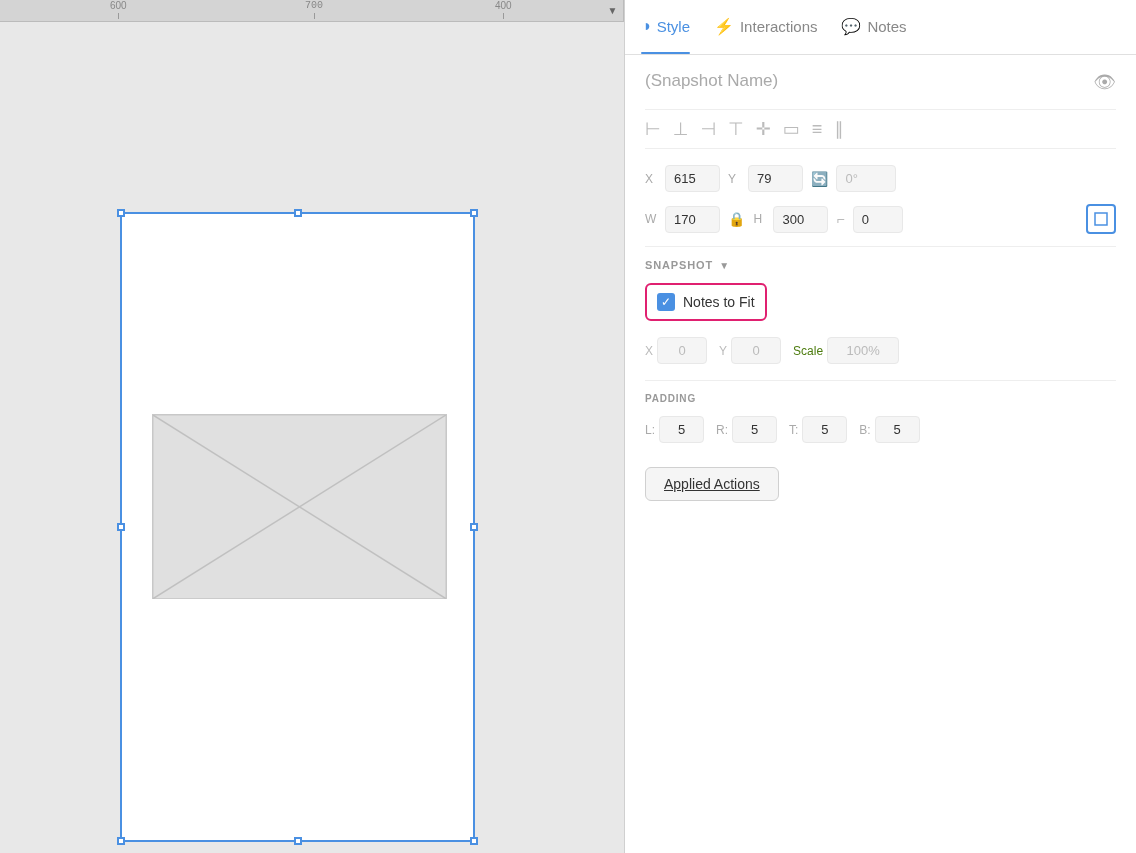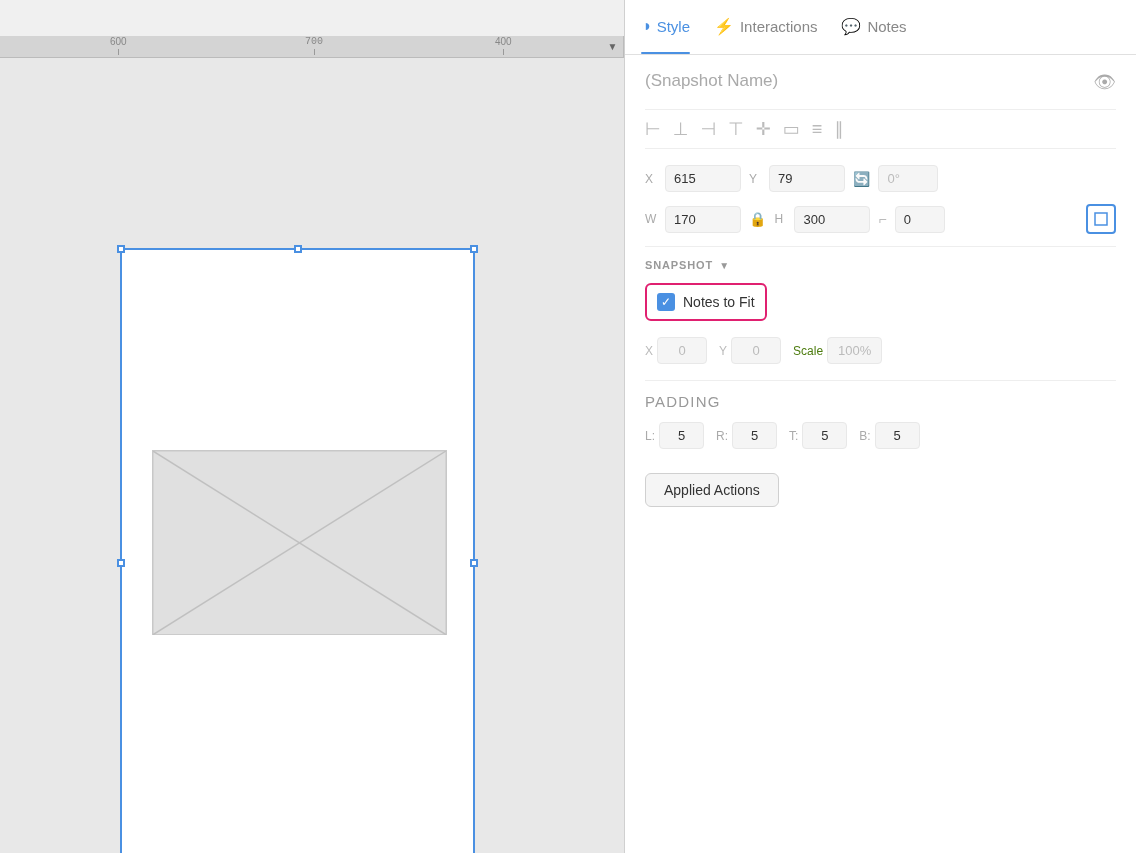--- a/index.html
+++ b/index.html
@@ -11,21 +11,20 @@
       height: 853px;
       overflow: hidden;
     }
 
     
     .canvas-area {
       flex: 1;
       background: #e8e8e8;
       position: relative;
       overflow: hidden;
-      margin-top: 36px;
     }
 
     
     .ruler {
       height: 22px;
       background: #d4d4d4;
       border-bottom: 1px solid #bbb;
       display: flex;
       align-items: flex-end;
       padding-bottom: 2px;
@@ -220,21 +219,21 @@
       color: #aaa;
       width: 12px;
     }
     .field-input {
       background: #f5f5f5;
       border: 1px solid #e8e8e8;
       border-radius: 4px;
       padding: 5px 8px;
       font-size: 13px;
       color: #333;
-      width: 76px;
+      width: 55px;
       text-align: left;
     }
     .field-rotate {
       background: #f5f5f5;
       border: 1px solid #e8e8e8;
       border-radius: 4px;
       padding: 5px 8px;
       font-size: 13px;
       color: #bbb;
       width: 60px;
@@ -354,28 +353,28 @@
       font-size: 12px;
       color: #4d7c0f;
     }
     .scale-input {
       background: #f5f5f5;
       border: 1px solid #e8e8e8;
       border-radius: 4px;
       padding: 5px 8px;
       font-size: 13px;
       color: #bbb;
-      width: 55px;
+      width: 72px;
       text-align: center;
     }
 
     
     .padding-header {
-      font-size: 15px;
-      font-weight: 400;
+      font-size: 10px;
+      font-weight: 700;
       color: #999;
       letter-spacing: 0.08em;
       text-transform: uppercase;
       margin-bottom: 12px;
     }
     .padding-row {
       display: flex;
       align-items: center;
       gap: 12px;
     }
@@ -405,20 +404,21 @@
       align-items: center;
       justify-content: center;
       background: #f5f5f5;
       border: 1px solid #d0d0d0;
       border-radius: 6px;
       padding: 8px 18px;
       font-size: 14px;
       color: #333;
       cursor: pointer;
       margin-top: 24px;
+      text-decoration: underline;
     }
   </style>
 </head>
 <body>
 
 <div class="canvas-area">
 
   <div class="ruler">
     <div class="ruler-marks">
       <div class="ruler-mark" style="left: 110px;">

